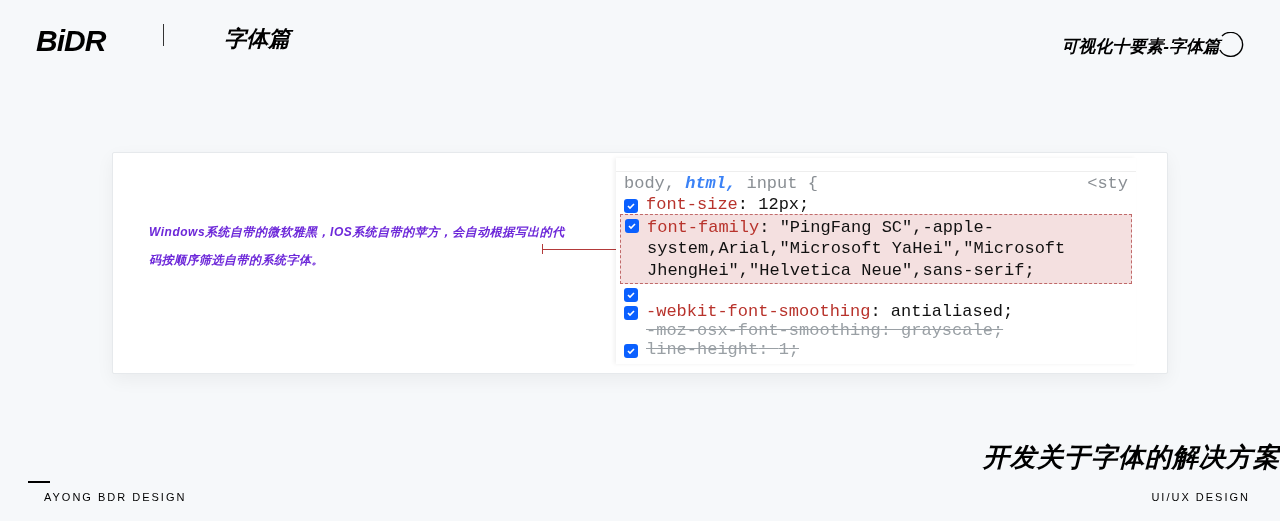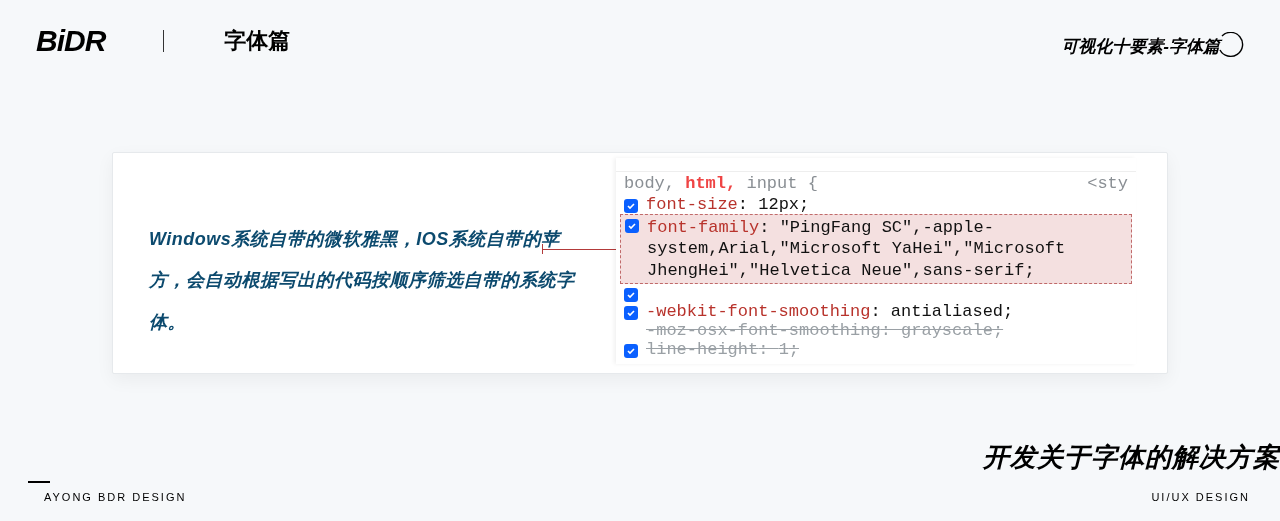--- a/index.html
+++ b/index.html
@@ -9,39 +9,40 @@
     background: #f6f8fa;
     font-family: "PingFang SC", "Microsoft YaHei", Arial, sans-serif;
     position: relative;
     overflow: hidden;
   }
   .header {
     position: absolute;
     top: 24px;
     left: 36px;
     display: flex;
-    align-items: center;
+    align-items: flex-start;
     gap: 48px;
   }
   .logo {
     font-weight: 900;
     font-style: italic;
     font-size: 30px;
     letter-spacing: -1px;
     color: #000;
   }
   .divider {
     width: 1px;
     height: 22px;
     background: #333;
     margin: 0 12px 0 10px;
   }
   .subtitle {
     font-size: 22px;
     font-weight: 700;
+    font-style: italic;
     color: #000;
   }
   .top-right {
     position: absolute;
     top: 32px;
     right: 36px;
     display: flex;
     align-items: center;
   }
   .top-right-text {
@@ -65,24 +66,24 @@
     border: 1px solid #e6e9ec;
     border-radius: 2px;
     box-shadow: 0 6px 18px rgba(0,0,0,0.05);
     display: flex;
   }
   .card-left {
     width: 500px;
     padding: 66px 36px 0 36px;
   }
   .desc {
-    font-size: 18px;
+    font-size: 12px;
     font-style: italic;
     font-weight: 600;
-    color: #0c4a6e;
+    color: #6d28d9;
     line-height: 2.3;
     letter-spacing: 0.5px;
   }
   .arrow-line {
     position: absolute;
     top: 248px;
     left: 542px;
     width: 74px;
     height: 2px;
     display: flex;
@@ -114,21 +115,21 @@
   .code-top-gap {
     height: 14px;
     border-bottom: 1px solid #eee;
     position: relative;
   }
   .code-selector {
     padding: 2px 8px 2px 8px;
     position: relative;
   }
   .sel-dim { color: #8a8f94; }
-  .sel-strong { color: #ef4444; font-weight: 600; }
+  .sel-strong { color: #3b82f6; font-weight: 600; font-style: italic; }
   .sty-tag {
     position: absolute;
     right: 8px;
     top: 2px;
     color: #8a8f94;
     margin-left: 44px;
   }
   .rule-line {
     display: flex;
     align-items: flex-start;

